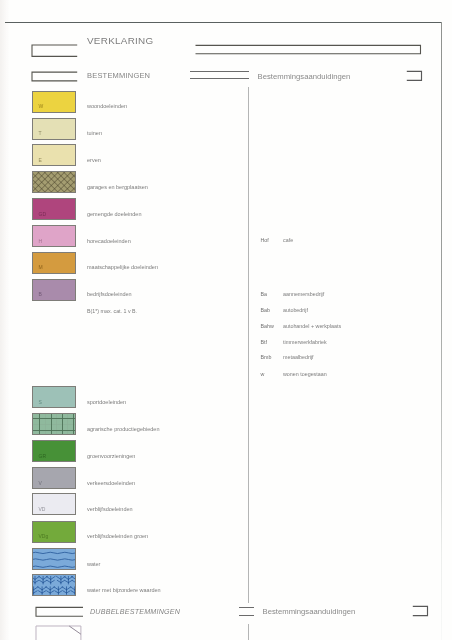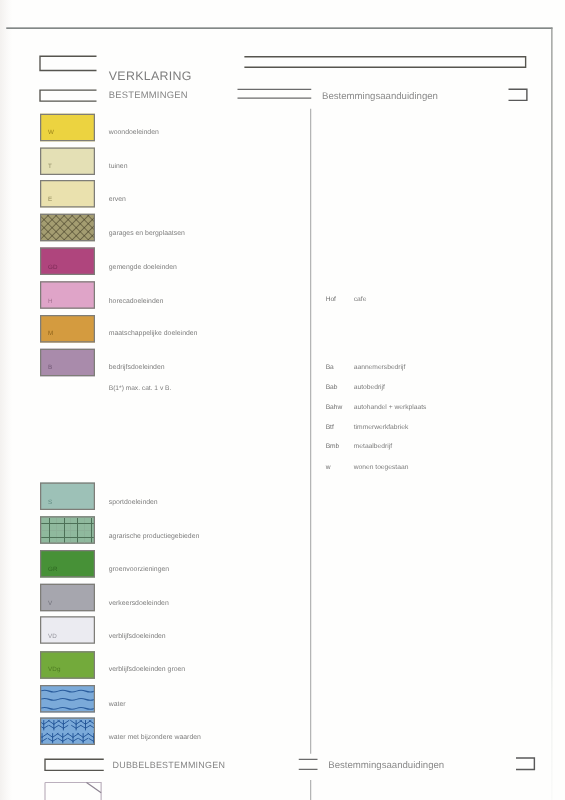--- a/index.html
+++ b/index.html
@@ -34,40 +34,40 @@
 
   <div class="frame-left"></div>
   <div class="frame-top"></div>
   <div class="frame-right"></div>
   <div class="divider" style="top:87px;height:516px;"></div>
   <div class="divider" style="top:624px;height:16px;"></div>
 
   <svg style="position:absolute;left:31px;top:44.4px;" width="48" height="14" viewBox="0 0 48 14">
     <path d="M46.2 1 H1 V12.4 H46.2" fill="none" stroke="#56554f" stroke-width="1.1"></path>
   </svg>
-  <div class="sec-title" style="top:56px;font-size:9.9px;letter-spacing:0.28px;color:#7d7d7d;">VERKLARING</div>
+  <div class="sec-title" style="top:35px;font-size:9.9px;letter-spacing:0.28px;color:#7d7d7d;">VERKLARING</div>
   <svg style="position:absolute;left:194px;top:43.5px;" width="230" height="12" viewBox="0 0 230 12">
     <path d="M1.5 1.4 H226.5 V9.8 H1.5" fill="none" stroke="#56554f" stroke-width="1.1"></path>
   </svg>
 
   <svg style="position:absolute;left:31px;top:71.3px;" width="48" height="13" viewBox="0 0 48 13">
     <path d="M46.2 1.1 H1 V9.9 H46.2" fill="none" stroke="#56554f" stroke-width="1.1"></path>
   </svg>
   <div class="sec-title" style="top:71.2px;font-size:7.5px;letter-spacing:0.2px;color:#848484;">BESTEMMINGEN</div>
   <div class="hline" style="left:190.3px;top:71.2px;width:58.5px;"></div>
   <div class="hline" style="left:190.3px;top:78px;width:58.5px;"></div>
   <div class="sec-title" style="left:257.6px;top:72.2px;font-size:7.7px;color:#8a8a8a;">Bestemmingsaanduidingen</div>
   <svg style="position:absolute;left:405px;top:69.5px;" width="20" height="13" viewBox="0 0 20 13">
     <path d="M1.8 1.4 H16.5 V10.3 H1.8" fill="none" stroke="#595959" stroke-width="1.15"></path>
   </svg>
 
   <svg style="position:absolute;left:34.9px;top:606.2px;" width="50" height="13" viewBox="0 0 50 13">
     <path d="M48 1.4 H1 V10.3 H48" fill="none" stroke="#56554f" stroke-width="1.1"></path>
   </svg>
-  <div class="sec-title" style="left:90px;top:607.6px;font-size:7.15px;letter-spacing:0.2px;color:#848484;">DUBBELBESTEMMINGEN</div>
+  <div class="sec-title" style="left:90px;top:607.6px;font-size:7.15px;letter-spacing:0.2px;color:#848484;font-style:italic;">DUBBELBESTEMMINGEN</div>
   <div class="hline" style="left:239.3px;top:606.6px;width:14.4px;height:1.1px;"></div>
   <div class="hline" style="left:239.3px;top:615.2px;width:14.4px;height:1.1px;"></div>
   <div class="sec-title" style="left:262.6px;top:607.4px;font-size:7.7px;color:#8a8a8a;">Bestemmingsaanduidingen</div>
   <svg style="position:absolute;left:411px;top:604.6px;" width="20" height="13" viewBox="0 0 20 13">
     <path d="M1.8 1.4 H16.5 V10.6 H1.8" fill="none" stroke="#595959" stroke-width="1.15"></path>
   </svg>
 
   <svg style="position:absolute;left:34.6px;top:625.4px;" width="48" height="15" viewBox="0 0 48 15">
     <path d="M1 1 H45.9 V15 M1 1 V15" fill="none" stroke="#bbb0bd" stroke-width="0.95"></path>
     <path d="M34.2 1 L45.9 9.2" fill="none" stroke="#8d8492" stroke-width="0.95"></path>

